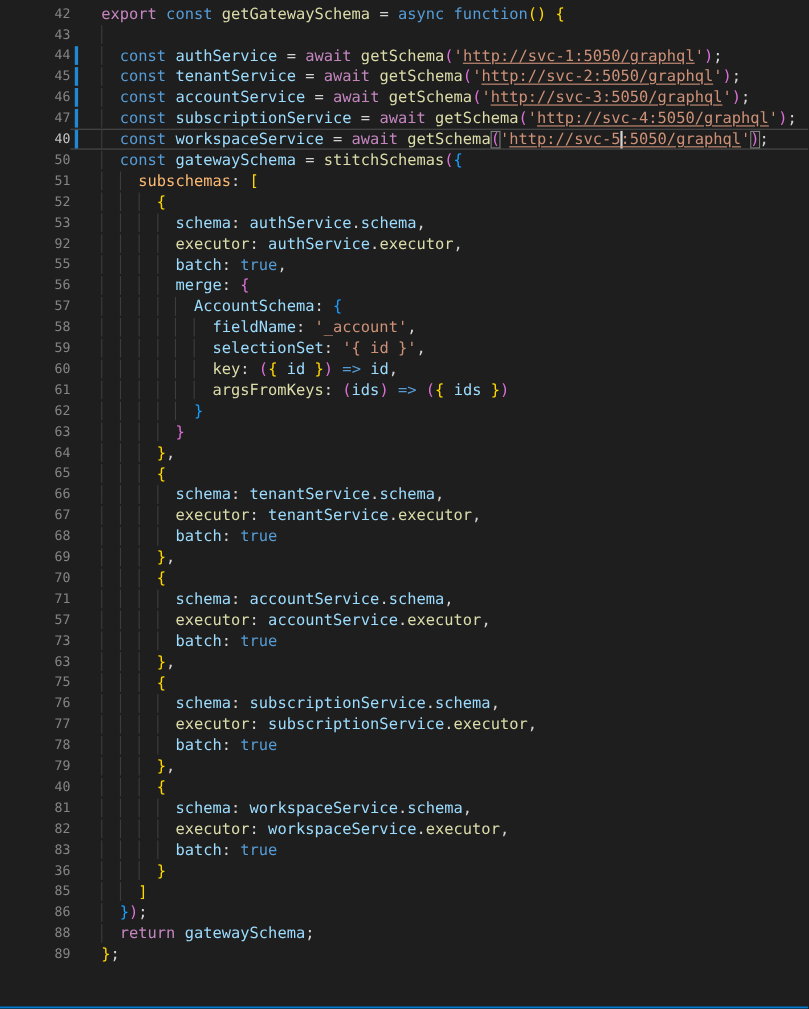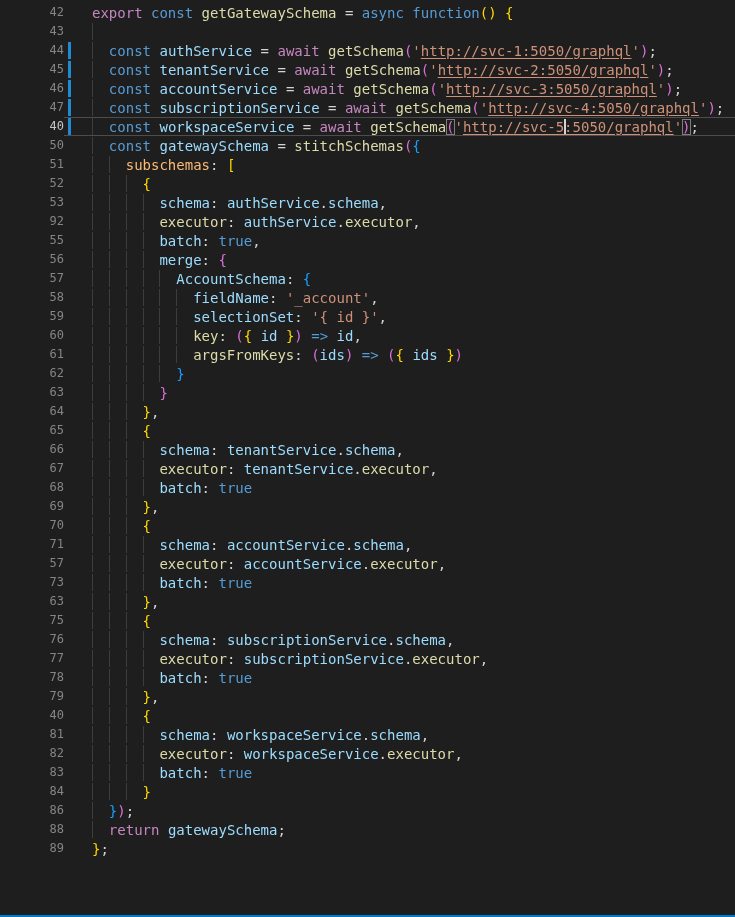--- a/index.html
+++ b/index.html
@@ -331,24 +331,31 @@
         </span>
       </div>
       <div class="line">
         <span class="num">83</span>
         <span class="body">
           <span class="git"></span>
           <span class="code"><i class="guide" style="left: calc(0ch + 16px);"></i><i class="guide" style="left: calc(2ch + 16px);"></i><i class="guide" style="left: calc(4ch + 16px);"></i><i class="guide" style="left: calc(6ch + 16px);"></i><span class="t" style="color: rgb(212, 212, 212);">        </span><span class="t" style="color: rgb(156, 220, 254);">batch</span><span class="t" style="color: rgb(212, 212, 212);">: </span><span class="t" style="color: rgb(86, 156, 214);">true</span></span>
         </span>
       </div>
       <div class="line">
-        <span class="num">84</span>
+        <span class="num">36</span>
         <span class="body">
           <span class="git"></span>
           <span class="code"><i class="guide" style="left: calc(0ch + 16px);"></i><i class="guide" style="left: calc(2ch + 16px);"></i><i class="guide" style="left: calc(4ch + 16px);"></i><span class="t" style="color: rgb(212, 212, 212);">      </span><span class="t" style="color: rgb(255, 215, 0);">}</span></span>
+        </span>
+      </div>
+      <div class="line">
+        <span class="num">85</span>
+        <span class="body">
+          <span class="git"></span>
+          <span class="code"><i class="guide" style="left: calc(0ch + 16px);"></i><i class="guide" style="left: calc(2ch + 16px);"></i><span class="t" style="color: rgb(212, 212, 212);">    </span><span class="t" style="color: rgb(255, 215, 0);">]</span></span>
         </span>
       </div>
       <div class="line">
         <span class="num">86</span>
         <span class="body">
           <span class="git"></span>
           <span class="code"><i class="guide" style="left: calc(0ch + 16px);"></i><span class="t" style="color: rgb(212, 212, 212);">  </span><span class="t" style="color: rgb(23, 159, 255);">}</span><span class="t" style="color: rgb(218, 112, 214);">)</span><span class="t" style="color: rgb(212, 212, 212);">;</span></span>
         </span>
       </div>
       <div class="line">

